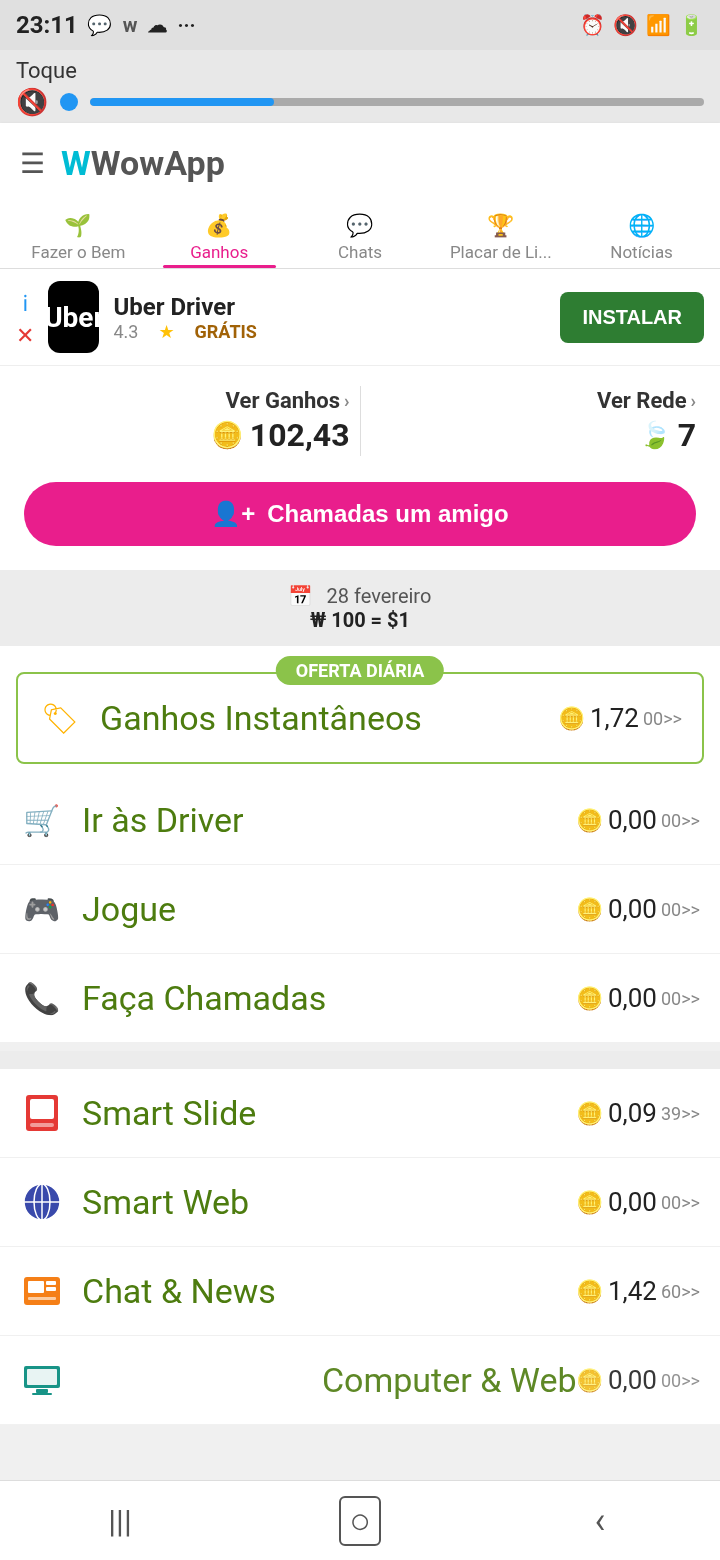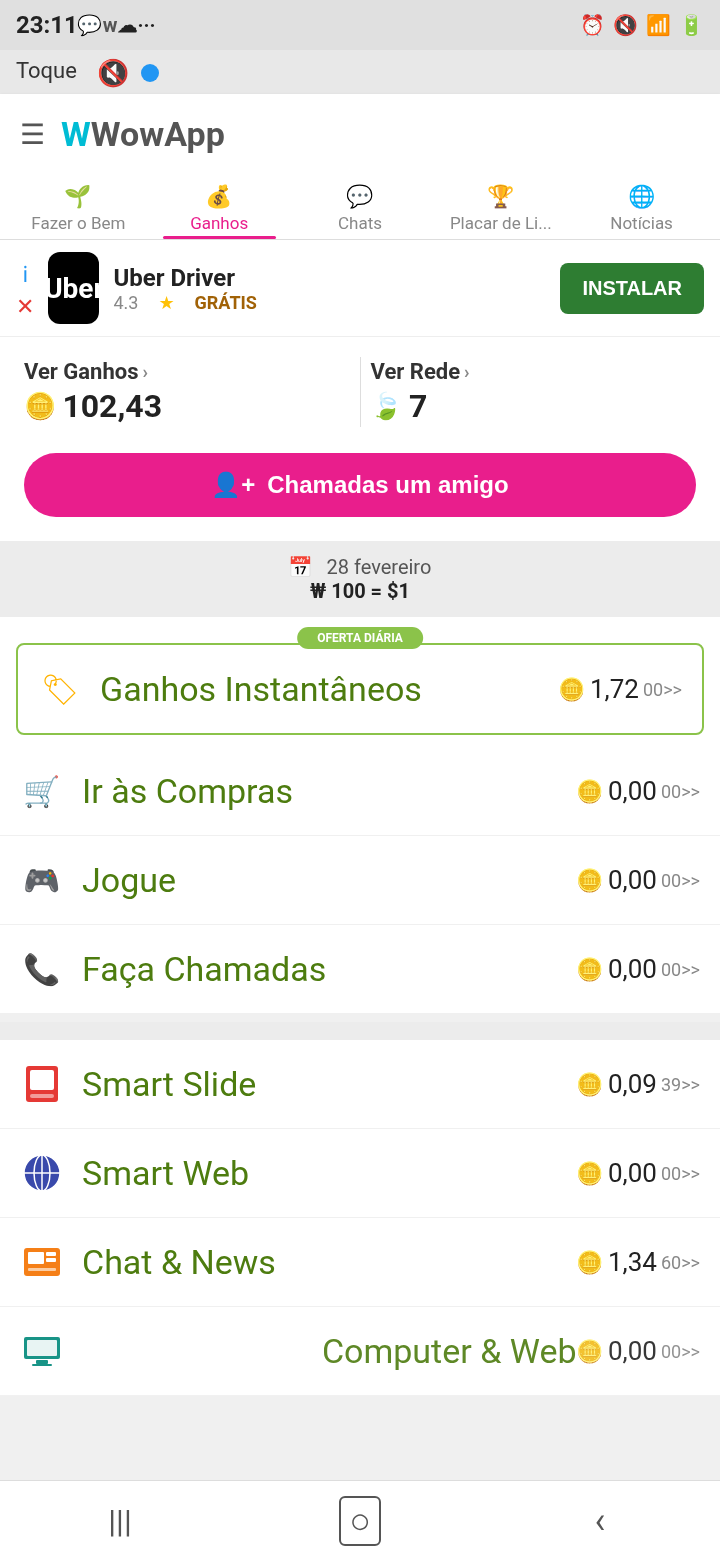--- a/index.html
+++ b/index.html
@@ -17,30 +17,30 @@
       background: #e0e0e0;
       height: 50px;
       display: flex;
       align-items: center;
       justify-content: space-between;
       padding: 0 16px;
       font-size: 24px;
       font-weight: bold;
       color: #222;
     }
-    .status-left { display: flex; align-items: center; }
+    .status-left { display: flex; align-items: center; gap: 10px; }
     .status-right { display: flex; align-items: center; gap: 8px; font-size: 20px; }
 
     
     .notif-bar {
       background: #e8e8e8;
       padding: 8px 16px 6px 16px;
       display: flex;
-      flex-direction: row;
-      gap: 20px;
+      flex-direction: column;
+      gap: 4px;
     }
     .notif-title {
       font-size: 22px;
       color: #333;
     }
     .notif-row {
       display: flex;
       align-items: center;
       gap: 12px;
     }
@@ -178,21 +178,21 @@
     .earnings-row {
       display: flex;
       align-items: center;
       justify-content: center;
       gap: 0;
     }
     .earnings-block {
       flex: 1;
       display: flex;
       flex-direction: column;
-      align-items: flex-start;
+      align-items: flex-end;
       gap: 3px;
     }
     .earnings-label {
       font-size: 22px;
       color: #333;
       font-weight: bold;
       display: flex;
       align-items: center;
       gap: 4px;
     }
@@ -270,21 +270,21 @@
       border-radius: 8px;
       margin: 4px 4px 0 4px;
     }
     .daily-offer-badge {
       position: absolute;
       top: -18px;
       left: 50%;
       transform: translateX(-50%);
       background: #8BC34A;
       color: white;
-      font-size: 12px;
+      font-size: 18px;
       font-weight: bold;
       padding: 4px 20px;
       border-radius: 20px;
       white-space: nowrap;
     }
     .item-icon {
       width: 44px;
       height: 44px;
       display: flex;
       align-items: center;
@@ -484,21 +484,21 @@
       <span>1,72</span>
       <span class="suffix">00&gt;&gt;</span>
     </div>
   </div>
 </div>
 
 <div class="list-section">
 
   <div class="list-item">
     <div class="item-icon" style="color:#29B6F6;">🛒</div>
-    <span class="item-label">Ir às Compras</span>
+    <span class="item-label">Ir às Driver</span>
     <div class="item-value">
       <span class="w-coin">🪙</span>
       <span>0,00</span>
       <span class="suffix">00&gt;&gt;</span>
     </div>
   </div>
 
   <div class="list-item">
     <div class="item-icon" style="color:#FF7043;">🎮</div>
     <span class="item-label">Jogue</span>
@@ -564,21 +564,21 @@
         <rect x="2" y="6" width="36" height="28" rx="3" fill="#F57F17"></rect>
         <rect x="6" y="10" width="16" height="12" rx="1" fill="white"></rect>
         <rect x="24" y="10" width="10" height="4" rx="1" fill="white"></rect>
         <rect x="24" y="16" width="10" height="4" rx="1" fill="white"></rect>
         <rect x="6" y="26" width="28" height="3" rx="1" fill="white" opacity="0.6"></rect>
       </svg>
     </div>
     <span class="item-label">Chat &amp; News</span>
     <div class="item-value">
       <span class="w-coin">🪙</span>
-      <span>1,34</span>
+      <span>1,42</span>
       <span class="suffix">60&gt;&gt;</span>
     </div>
   </div>
 
   <div class="list-item" style="opacity:0.9;text-align:right;">
     <div class="item-icon">
       <svg width="40" height="40" viewBox="0 0 40 40">
         <rect x="2" y="6" width="36" height="22" rx="2" fill="#00897B"></rect>
         <rect x="5" y="9" width="30" height="16" rx="1" fill="white" opacity="0.9"></rect>
         <rect x="14" y="29" width="12" height="4" rx="1" fill="#00897B"></rect>

